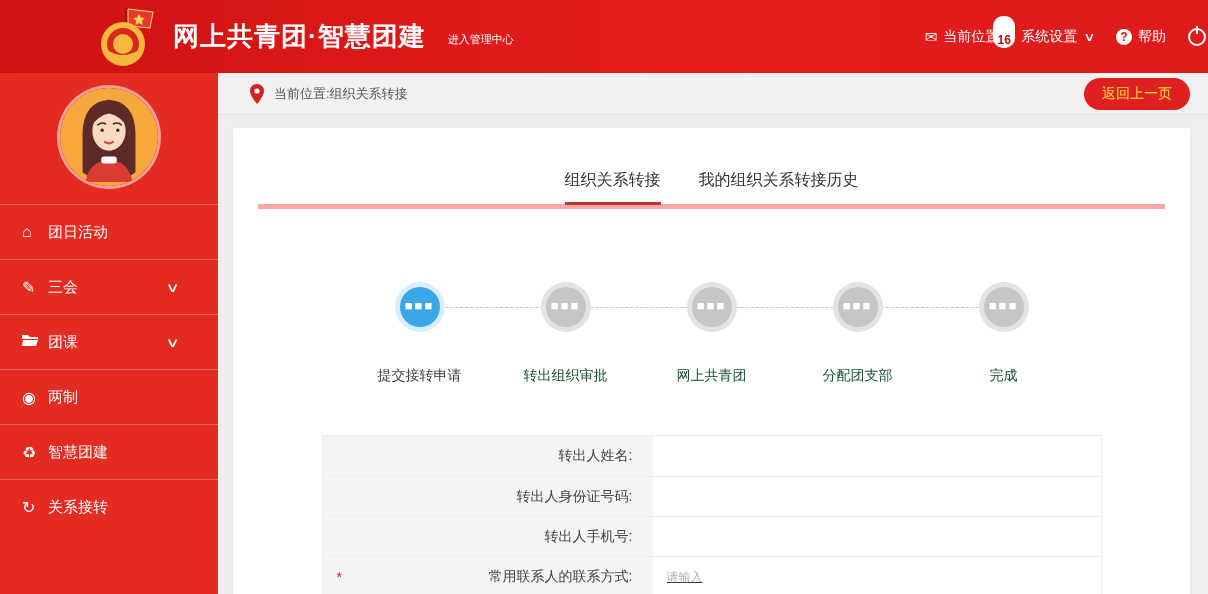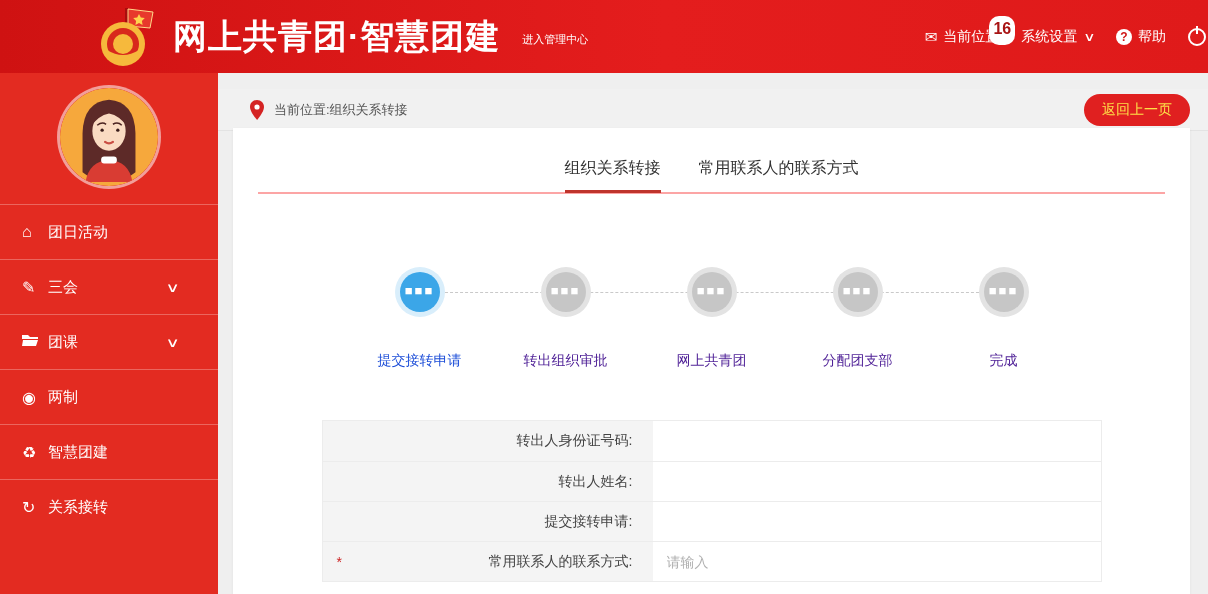--- a/index.html
+++ b/index.html
@@ -3,29 +3,29 @@
 <meta charset="utf-8">
 <style>
   * { margin:0; padding:0; box-sizing:border-box; }
   html,body { width:1208px; height:594px; overflow:hidden;
     font-family:"Liberation Sans","DejaVu Sans",sans-serif; background:#efefef; }
 
   
   .header { height:73px; background:linear-gradient(90deg,#cf1212,#e41d1d 55%,#df1a1a);
     display:flex; align-items:center; position:relative; color:#fff; }
   .logo-wrap { margin-left:95px; width:64px; height:62px; position:relative; }
-  .brand-title { font-size:34px; font-weight:bold; margin-left:14px; letter-spacing:1px; }
+  .brand-title { font-size:26px; font-weight:bold; margin-left:14px; letter-spacing:1px; }
   .brand-sub { font-size:11px; margin-left:22px; margin-top:6px; cursor:pointer; }
   .header-right { position:absolute; right:16px; top:0; height:100%; display:flex;
     align-items:center; gap:22px; font-size:14px; }
   .hr-item { display:flex; align-items:center; gap:6px; cursor:pointer; position:relative; }
   .mail-icon { font-size:15px; }
   .badge { position:absolute; top:-12px; right:-16px; background:#fff; color:#a81414;
-    border-radius:10px; min-width:22px; height:29px; line-height:17px; text-align:center;
-    font-size:16px; padding:4px 4px; font-weight:bold; }
+    border-radius:10px; min-width:22px; height:17px; line-height:17px; text-align:center;
+    font-size:12px; padding:16px 4px; font-weight:bold; }
   .chev { font-size:12px; margin-left:2px; transform:scaleX(1.4); display:inline-block; }
   .qmark { width:16px; height:16px; border-radius:50%; background:#fff; color:#d01616;
     font-size:12px; font-weight:bold; text-align:center; line-height:16px; display:inline-block; }
   .power-icon { width:18px; height:18px; border:2px solid #fff; border-radius:50%;
     position:relative; margin-right:-14px; }
   .power-icon::after { content:""; position:absolute; left:6px; top:-4px; width:2px; height:8px;
     background:#fff; }
 
   
   .body-row { display:flex; height:521px; }
@@ -36,62 +36,62 @@
   .avatar-wrap { display:flex; justify-content:center; padding-top:15px; padding-bottom:18px; }
   .avatar { width:98px; height:98px; border-radius:50%; box-shadow:0 0 0 3px rgba(255,255,255,.55); }
   .side-item { height:55px; display:flex; align-items:center; padding:0 22px;
     border-top:1px solid rgba(255,255,255,.28); font-size:15px; cursor:pointer; position:relative; }
   .side-item:first-of-type { border-top:none; }
   .side-icon { width:26px; font-size:16px; text-align:left; }
   .side-chev { position:absolute; right:40px; font-size:13px; transform:scaleX(1.5); }
 
   
   .crumb-bar { height:42px; background:#f1f1f1; border-bottom:1px solid #e3e3e3;
-    display:flex; align-items:center; padding:0 18px 0 32px;margin-top:16px; }
+    display:flex; align-items:center; padding:0 18px 0 32px; }
   .pin { width:14px; height:20px; margin-right:10px; }
   .crumb-text { font-size:13px; color:#555; flex:1; }
   .back-btn { background:#e02020; color:#fde047; border:none; font-size:14px;
     padding:7px 18px; border-radius:16px; cursor:pointer; font-family:inherit; }
 
   
   .card { position:absolute; left:15px; right:18px; top:55px; bottom:-20px; background:#fff;
     box-shadow:0 1px 3px rgba(0,0,0,.06); }
 
   
   .tabs { display:flex; justify-content:center; gap:38px; padding-top:30px;
-    margin:0 25px; border-bottom:2px solid #fca5a5; }
+    margin:12px 25px; border-bottom:5px solid #fca5a5; }
   .tab { font-size:16px; color:#333; padding-bottom:13px; cursor:pointer; position:relative; }
   .tab.active::after { content:""; position:absolute; left:0; right:0; bottom:-1px;
     height:3px; background:#bf342c; }
 
   
   .steps { position:relative; width:730px; margin:78px auto 0; }
   .steps-line { position:absolute; top:20px; left:73px; right:73px;
     border-top:1px dashed #c9c9c9; }
   .steps-row { display:flex; position:relative; }
   .step { width:146px; display:flex; flex-direction:column; align-items:center; }
   .step-circle { width:40px; height:40px; border-radius:50%; background:#c6c6c6;
     box-shadow:0 0 0 5px #e3e3e3; display:flex; align-items:center; justify-content:center;
     z-index:1; }
   .step.active .step-circle { background:#3ba6e8; box-shadow:0 0 0 5px #d9eefb; }
   .dots { color:#fff; font-size:13px; letter-spacing:2px; line-height:1;
     transform:translateY(-2px); }
-  .step-label { margin-top:40px; font-size:14px; color:#4c1d95; }
-  .step.active .step-label { color:#1d4ed8; }
+  .step-label { margin-top:40px; font-size:14px; color:#14532d; }
+  .step.active .step-label { color:#404040; }
 
   
   .form-table { width:780px; margin:50px auto 0; border:1px solid #ececec; }
   .form-row { display:flex; height:40px; border-top:1px solid #ececec; }
   .form-row:first-child { border-top:none; }
   .f-label { width:330px; background:#f4f4f4; display:flex; align-items:center;
     justify-content:flex-end; padding-right:20px; font-size:14px; color:#444; position:relative; }
   .req { position:absolute; left:14px; color:#cc2222; font-size:14px; }
   .f-value { flex:1; background:#fff; display:flex; align-items:center; padding-left:14px; }
-  .f-input { border:none; outline:none; font-size:14px; width:95%; font-family:inherit;
-    color:#333; background:transparent; }
+  .f-input { border:none; outline:none; font-size:12px; width:95%; font-family:inherit;
+    color:#333; background:transparent;text-decoration:underline; }
   .f-input::placeholder { color:#b0b0b0; }
 </style>
 </head>
 <body>
 
 <div class="header">
   <div class="logo-wrap">
     <svg width="64" height="62" viewBox="0 0 64 62">
       <rect x="30" y="2" width="3" height="30" fill="#a80d0d"></rect>
       <path d="M33 3 L58 6 L55 22 L33 20 Z" fill="#e8392c"></path>
@@ -185,21 +185,21 @@
         <circle cx="7" cy="7" r="2.6" fill="#fff"></circle>
       </svg>
       <span class="crumb-text">当前位置:组织关系转接</span>
       <button class="back-btn">返回上一页</button>
     </div>
 
     <div class="card">
 
       <div class="tabs">
         <div class="tab active">组织关系转接</div>
-        <div class="tab">常用联系人的联系方式</div>
+        <div class="tab">我的组织关系转接历史</div>
       </div>
 
       <div class="steps">
         <div class="steps-line"></div>
         <div class="steps-row">
           <div class="step active">
             <div class="step-circle">
                 <span class="dots">■■■</span>
               </div>
             <div class="step-label">提交接转申请</div>
@@ -226,29 +226,29 @@
             <div class="step-circle">
                 <span class="dots">■■■</span>
               </div>
             <div class="step-label">完成</div>
           </div>
         </div>
       </div>
 
       <div class="form-table">
         <div class="form-row">
+          <div class="f-label">转出人姓名:</div>
+          <div class="f-value"></div>
+        </div>
+        <div class="form-row">
           <div class="f-label">转出人身份证号码:</div>
           <div class="f-value"></div>
         </div>
         <div class="form-row">
-          <div class="f-label">转出人姓名:</div>
-          <div class="f-value"></div>
-        </div>
-        <div class="form-row">
-          <div class="f-label">提交接转申请:</div>
+          <div class="f-label">转出人手机号:</div>
           <div class="f-value"></div>
         </div>
         <div class="form-row">
           <div class="f-label">
             <span class="req">*</span>
             <span>常用联系人的联系方式:</span>
           </div>
           <div class="f-value">
             <input class="f-input" type="text" placeholder="请输入" style="">
           </div>

